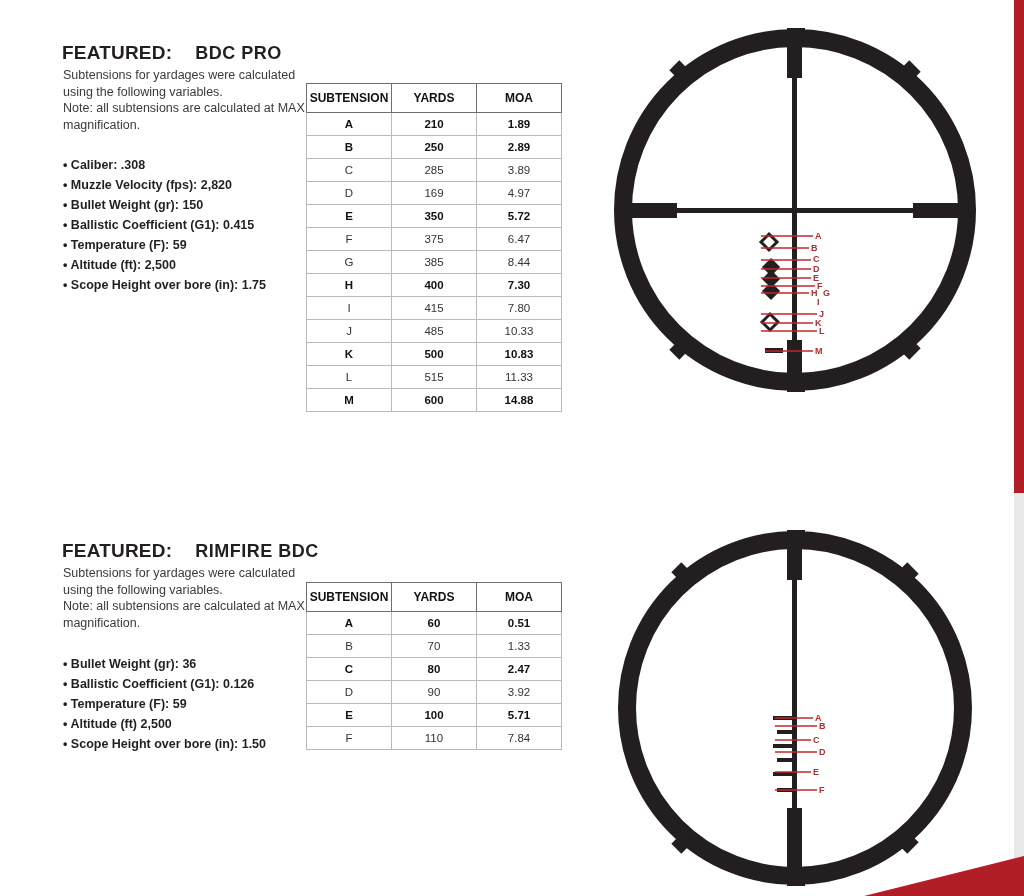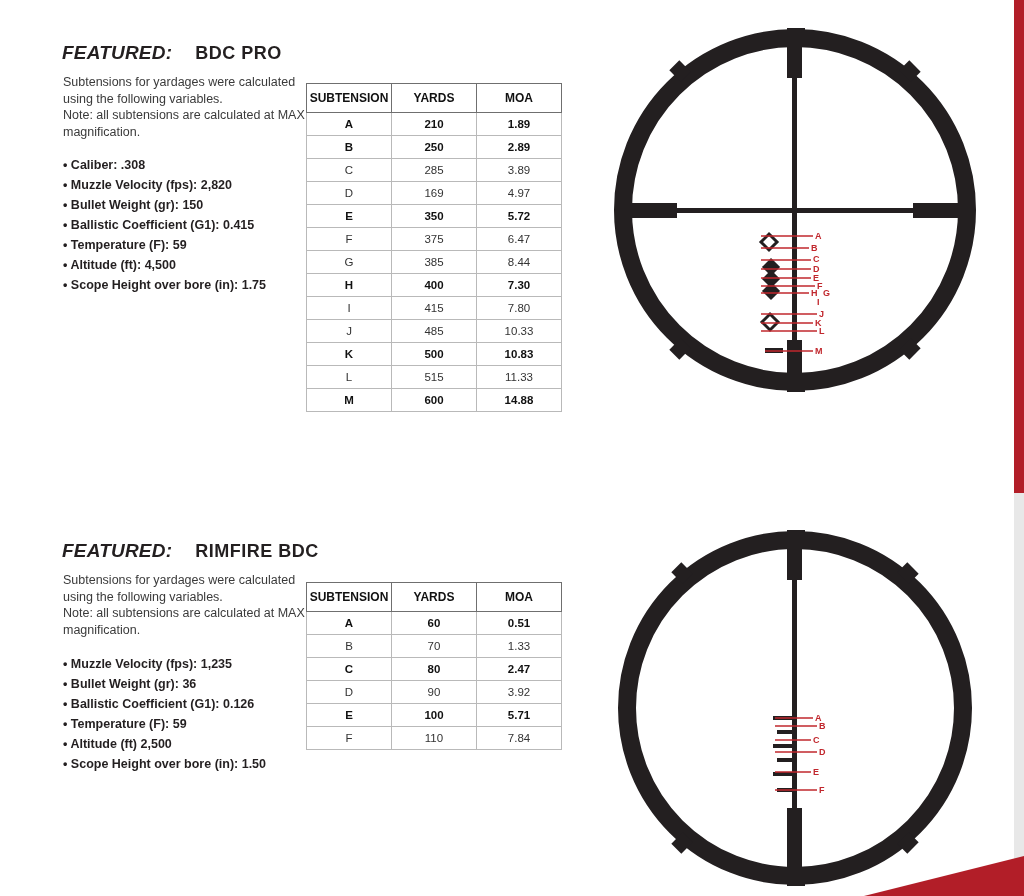--- a/index.html
+++ b/index.html
@@ -27,25 +27,25 @@
   }
 
   .section{position:absolute;left:0;width:1024px;}
   .sec1{top:0;}
   .sec2{top:498px;}
 
   .heading{
     position:absolute;left:62px;top:40px;
     font-size:21px;font-weight:bold;letter-spacing:.2px;white-space:nowrap;
   }
-  .heading .feat{font-style:italic;font-size:19px;}
+  .heading .feat{font-size:19px;}
   .heading .name{font-size:18px;margin-left:17px;letter-spacing:.5px;}
 
   .intro{
-    position:absolute;left:63px;top:74px;width:245px;
+    position:absolute;left:63px;top:67px;width:245px;
     font-size:12.5px;line-height:16.5px;color:#3a3a3a;
   }
   .bullets{
     position:absolute;left:63px;width:260px;
     font-size:12.5px;line-height:20px;font-weight:bold;color:#231f20;
   }
   .bullets div{white-space:nowrap;}
 
   table.subt{
     position:absolute;
@@ -91,21 +91,21 @@
 
     <div class="intro" style="white-space:pre-line">Subtensions for yardages were calculated using the following variables.
 Note: all subtensions are calculated at MAX magnification.</div>
 
     <div class="bullets" style="top:155px">
       <div>• Caliber: .308</div>
       <div>• Muzzle Velocity (fps): 2,820</div>
       <div>• Bullet Weight (gr): 150</div>
       <div>• Ballistic Coefficient (G1): 0.415</div>
       <div>• Temperature (F): 59</div>
-      <div>• Altitude (ft): 4,500</div>
+      <div>• Altitude (ft): 2,500</div>
       <div>• Scope Height over bore (in): 1.75</div>
     </div>
 
     <table class="subt" style="left:306px;top:83px;">
       <thead>
         <tr>
           <th>SUBTENSION</th>
           <th>YARDS</th>
           <th>MOA</th>
         </tr>
@@ -256,21 +256,20 @@
 
     <div class="heading">
       <span class="feat">FEATURED:</span>
       <span class="name">RIMFIRE BDC</span>
     </div>
 
     <div class="intro" style="white-space:pre-line">Subtensions for yardages were calculated using the following variables.
 Note: all subtensions are calculated at MAX magnification.</div>
 
     <div class="bullets" style="top:156px">
-      <div>• Muzzle Velocity (fps): 1,235</div>
       <div>• Bullet Weight (gr): 36</div>
       <div>• Ballistic Coefficient (G1): 0.126</div>
       <div>• Temperature (F): 59</div>
       <div>• Altitude (ft) 2,500</div>
       <div>• Scope Height over bore (in): 1.50</div>
     </div>
 
     <table class="subt" style="left:306px;top:84px;">
       <thead>
         <tr>

